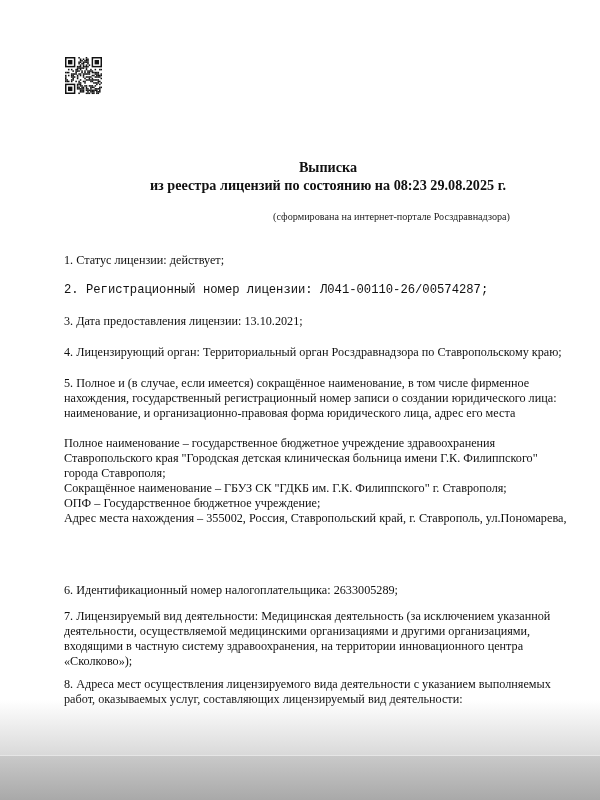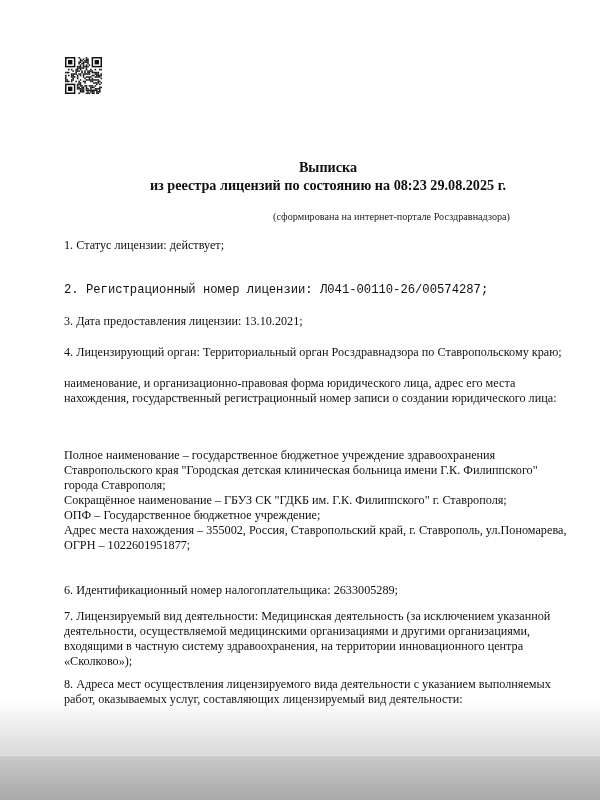--- a/index.html
+++ b/index.html
@@ -46,26 +46,26 @@
       color: #222;
       white-space: nowrap;
       text-align: right;
     }
     .para {
       position: absolute;
       left: 64px;
       width: 530px;
       white-space: nowrap;
     }
-    .p1 { top: 238px; }
+    .p1 { top: 253px; }
     .p2 { top: 283px; font-family: Liberation Mono, monospace; }
     .p3 { top: 314px; }
     .p4 { top: 345px; }
     .p5 { top: 376px; }
-    .p5b { top: 448px; }
+    .p5b { top: 436px; }
     .p6 { top: 583px; }
     .p7 { top: 601px; margin-top: 8px; }
     .p8 { top: 677px; }
     .line { display: block; height: 15px; }
     .fade {
       position: absolute;
       left: 0;
       top: 700px;
       width: 600px;
       height: 55px;
@@ -324,32 +324,32 @@
   <div class="title t1">Выписка</div>
   <div class="title t2">из реестра лицензий по состоянию на 08:23 29.08.2025 г.</div>
   <div class="subtitle">(сформирована на интернет-портале Росздравнадзора)</div>
 
   <div class="para p1">1. Статус лицензии: действует;</div>
   <div class="para p2">2. Регистрационный номер лицензии: Л041-00110-26/00574287;</div>
   <div class="para p3">3. Дата предоставления лицензии: 13.10.2021;</div>
   <div class="para p4">4. Лицензирующий орган: Территориальный орган Росздравнадзора по Ставропольскому краю;</div>
 
   <div class="para p5">
+    <span class="line">5. Полное и (в случае, если имеется) сокращённое наименование, в том числе фирменное</span>
+    <span class="line">нахождения, государственный регистрационный номер записи о создании юридического лица:</span>
     <span class="line">наименование, и организационно-правовая форма юридического лица, адрес его места</span>
-    <span class="line">нахождения, государственный регистрационный номер записи о создании юридического лица:</span>
   </div>
 
   <div class="para p5b">
     <span class="line">Полное наименование – государственное бюджетное учреждение здравоохранения</span>
     <span class="line">Ставропольского края "Городская детская клиническая больница имени Г.К. Филиппского"</span>
     <span class="line">города Ставрополя;</span>
     <span class="line">Сокращённое наименование – ГБУЗ СК "ГДКБ им. Г.К. Филиппского" г. Ставрополя;</span>
     <span class="line">ОПФ – Государственное бюджетное учреждение;</span>
     <span class="line">Адрес места нахождения – 355002, Россия, Ставропольский край, г. Ставрополь, ул.Пономарева,</span>
-    <span class="line">ОГРН – 1022601951877;</span>
   </div>
 
   <div class="para p6">6. Идентификационный номер налогоплательщика: 2633005289;</div>
 
   <div class="para p7">
     <span class="line">7. Лицензируемый вид деятельности: Медицинская деятельность (за исключением указанной</span>
     <span class="line">деятельности, осуществляемой медицинскими организациями и другими организациями,</span>
     <span class="line">входящими в частную систему здравоохранения, на территории инновационного центра</span>
     <span class="line">«Сколково»);</span>
   </div>

